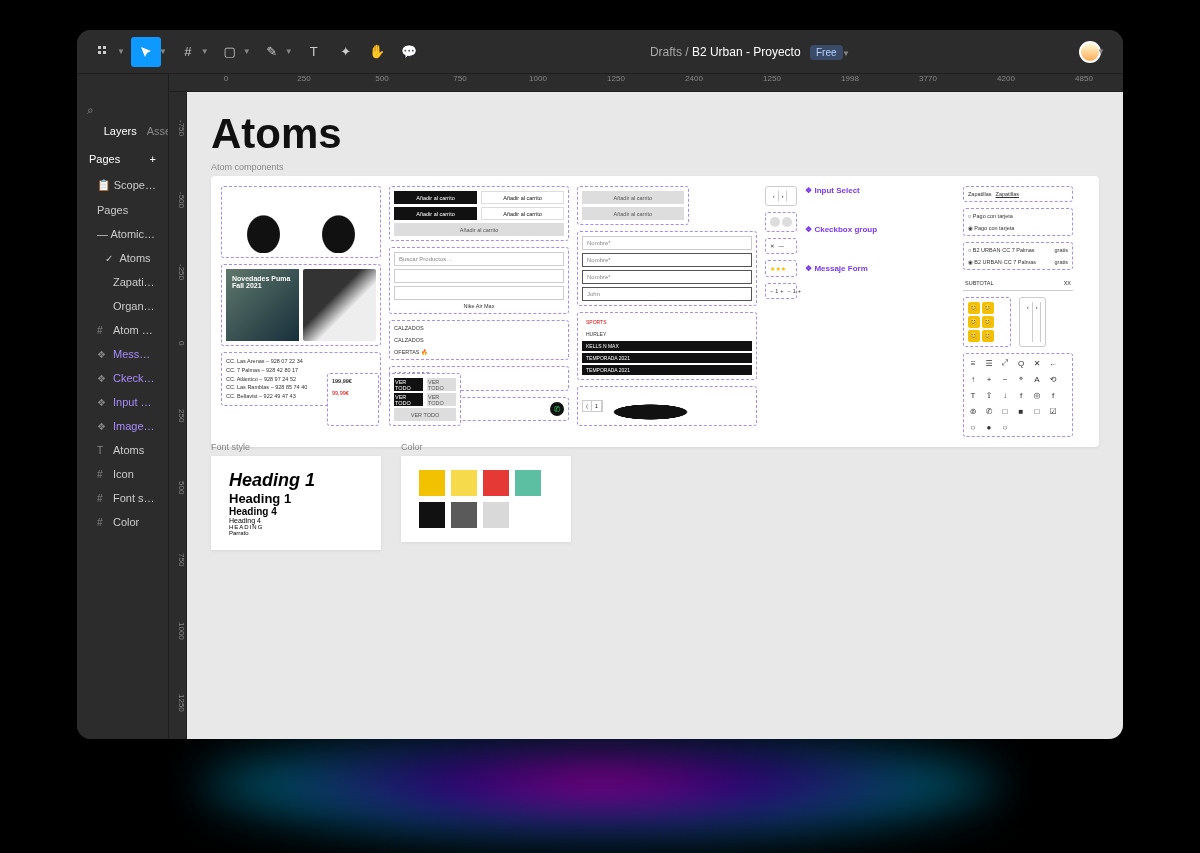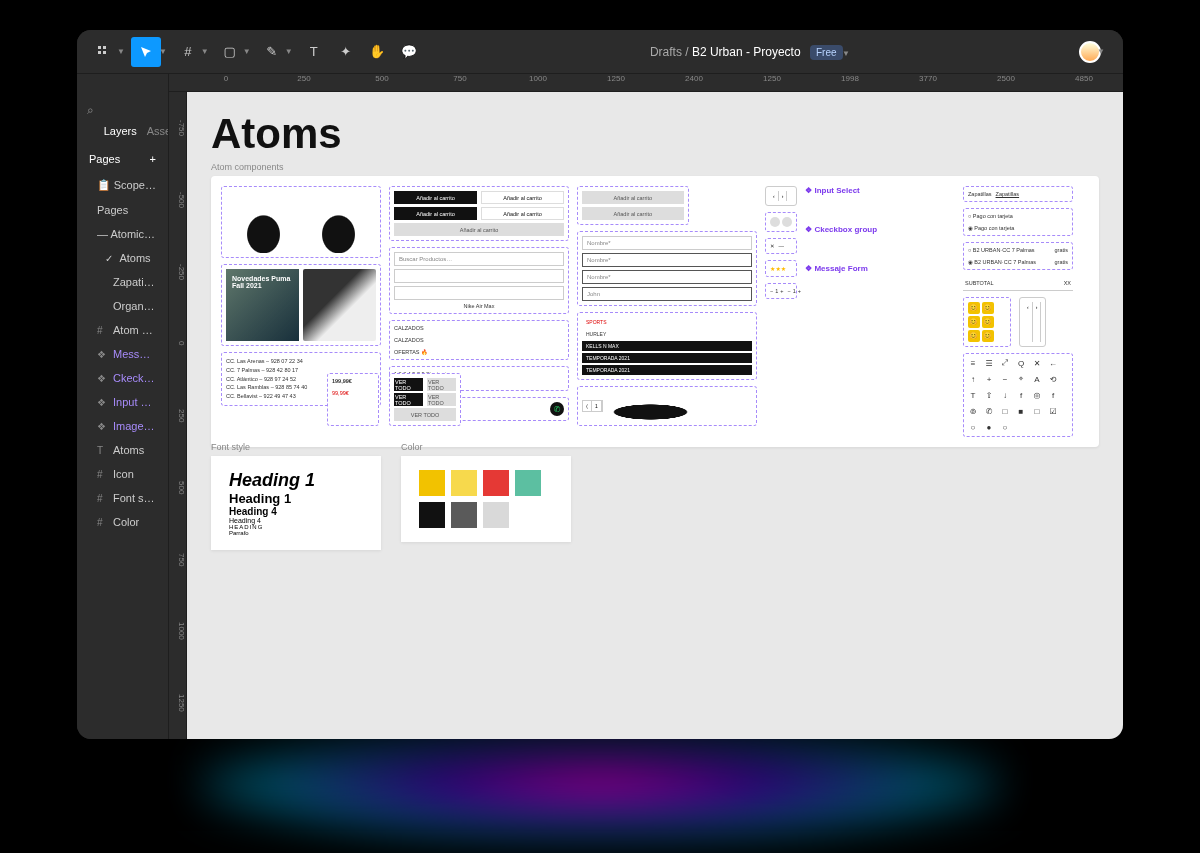--- a/index.html
+++ b/index.html
@@ -164,21 +164,21 @@
           <div>0</div>
           <div>250</div>
           <div>500</div>
           <div>750</div>
           <div>1000</div>
           <div>1250</div>
           <div>2400</div>
           <div>1250</div>
           <div>1998</div>
           <div>3770</div>
-          <div>2500</div>
+          <div>4200</div>
           <div>4850</div>
         </div>
       <div class="canvas-body">
         <div class="ruler-v" id="rulerv">
             <div>-750</div>
             <div>-500</div>
             <div>-250</div>
             <div>0</div>
             <div>250</div>
             <div>500</div>

